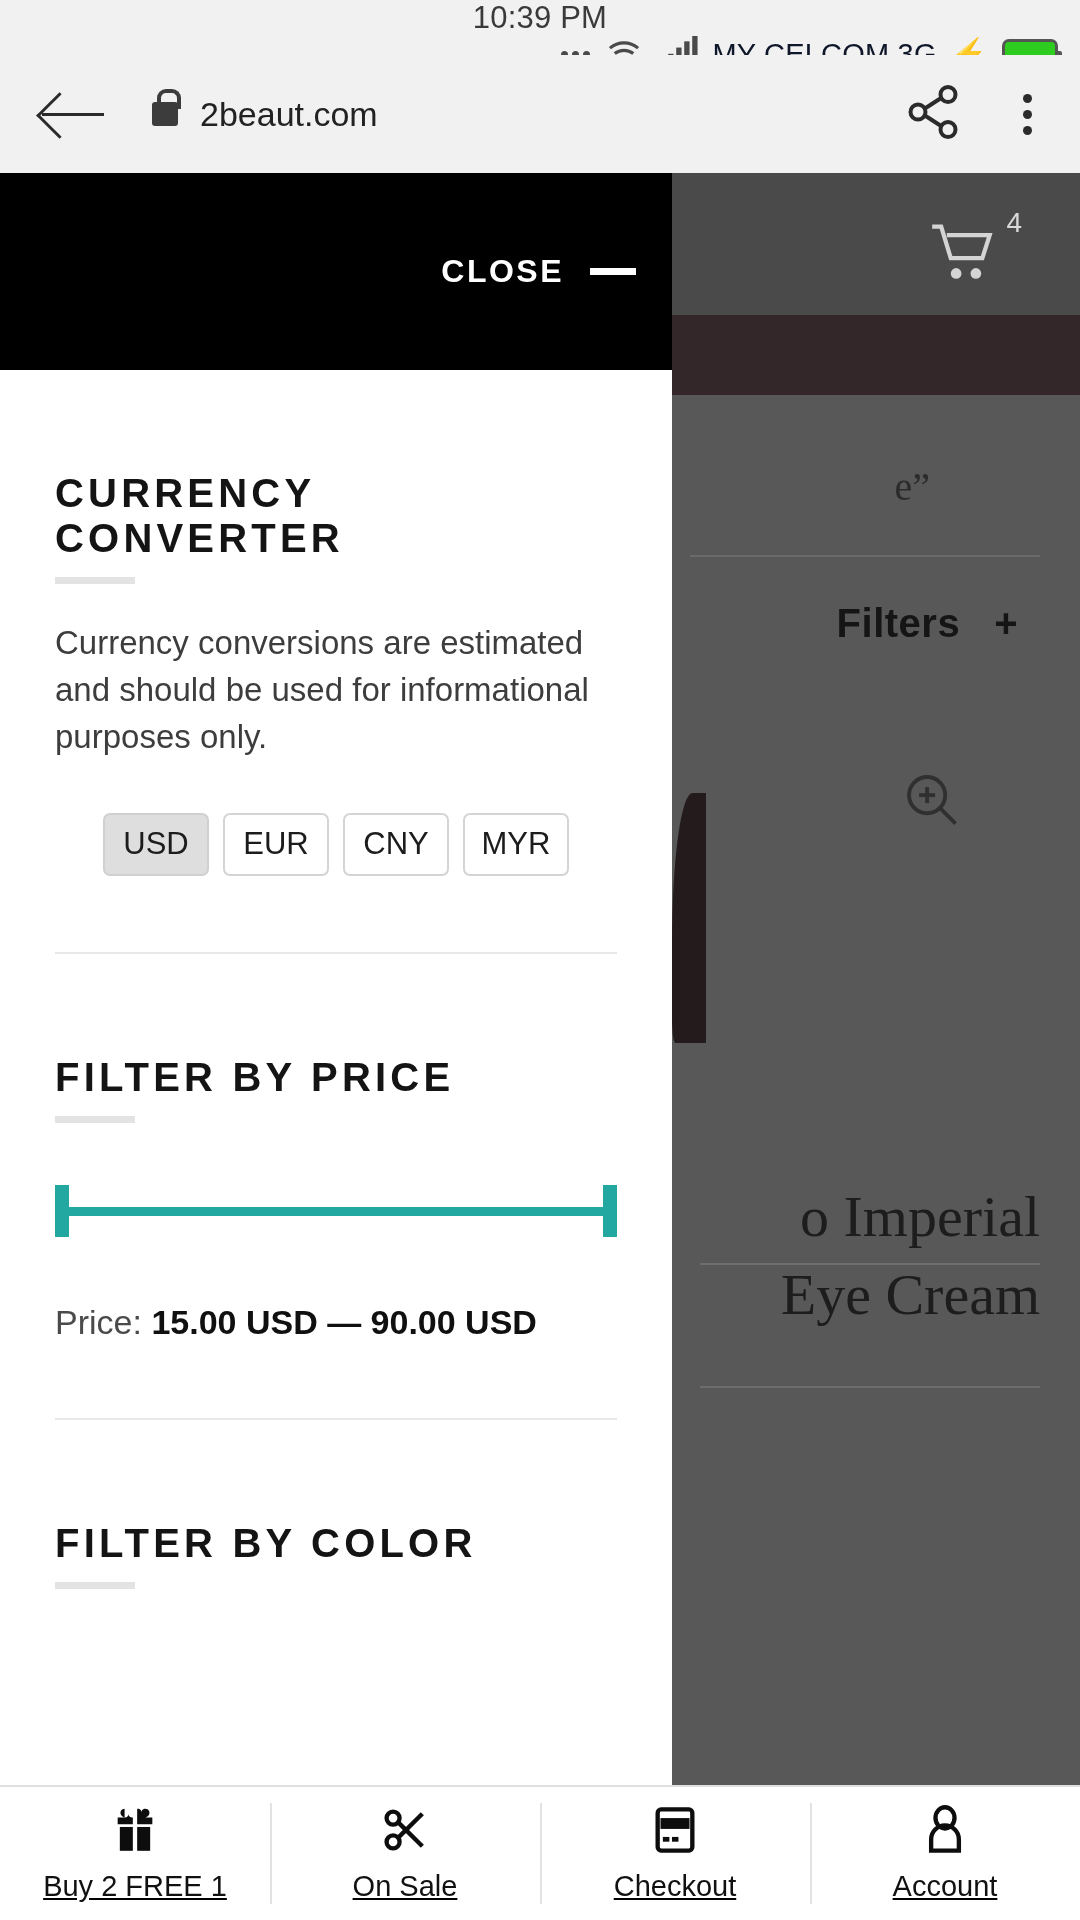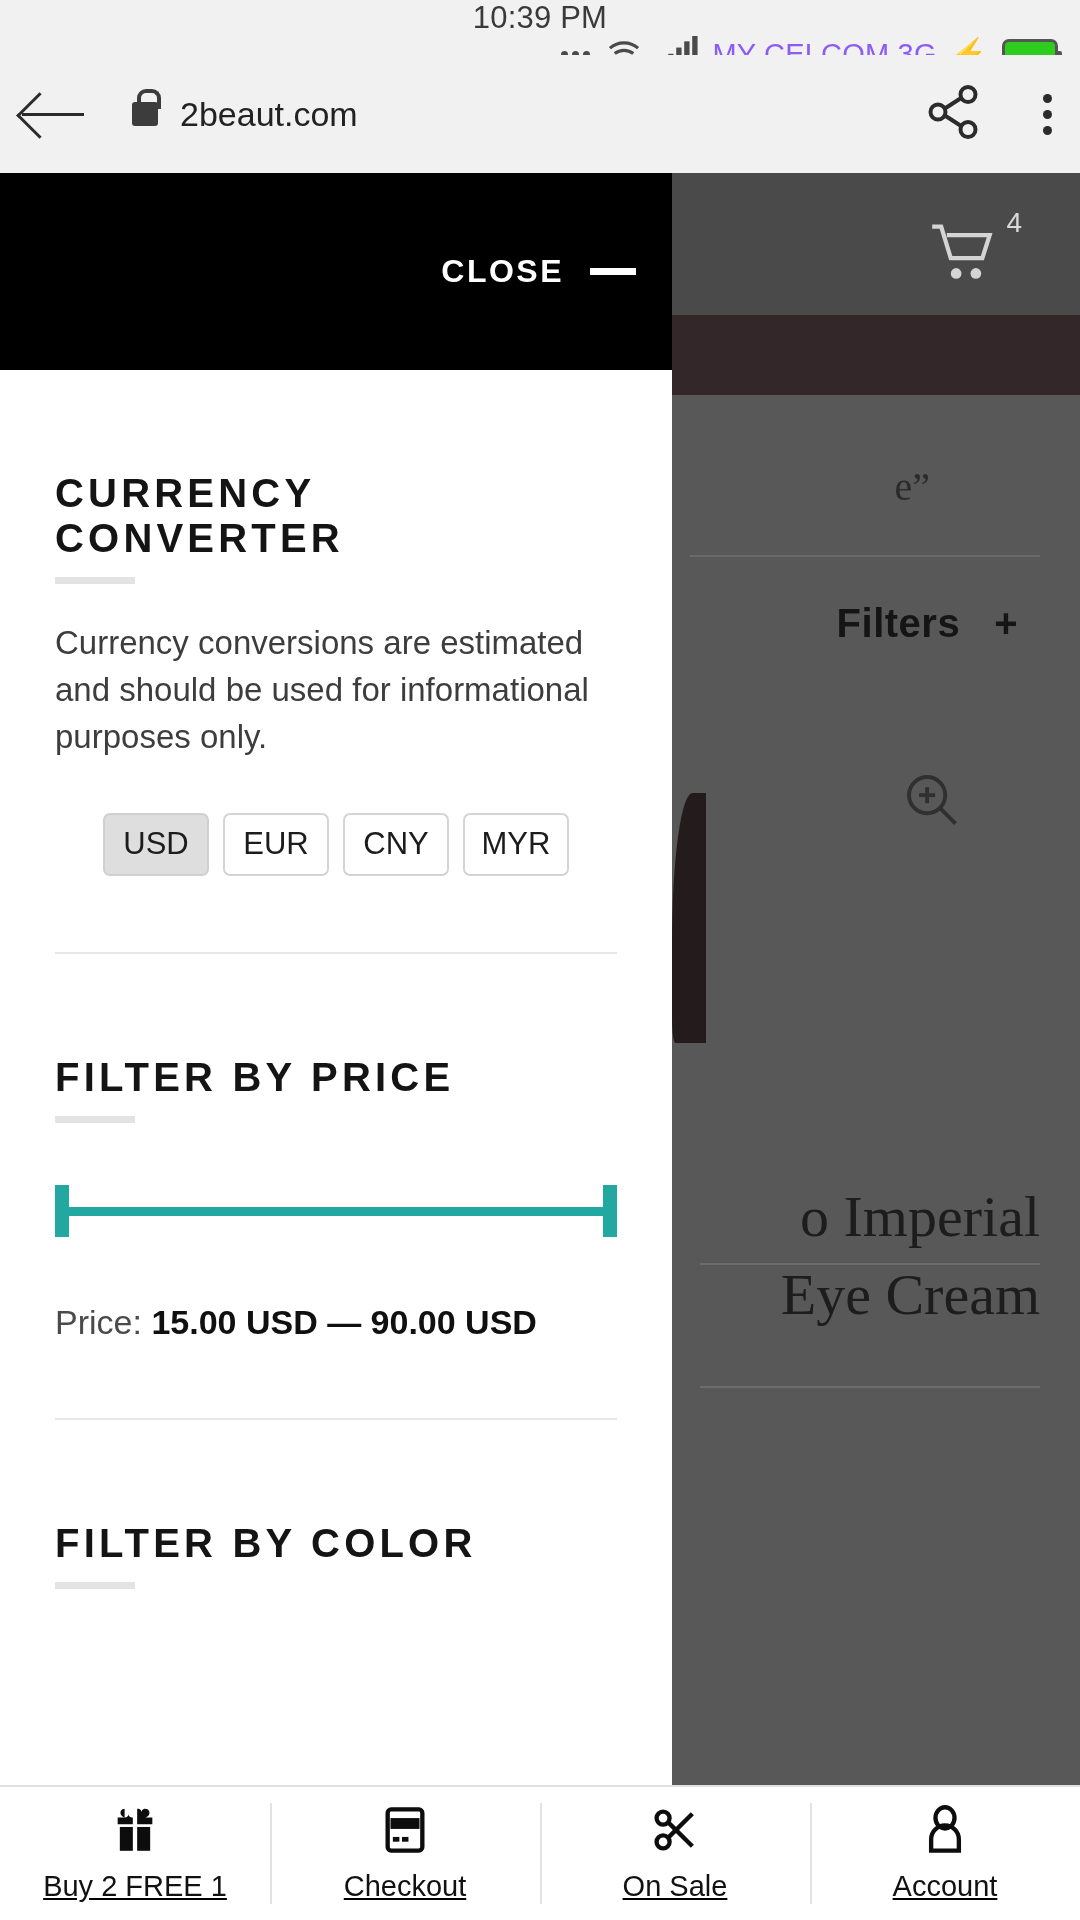--- a/index.html
+++ b/index.html
@@ -14,35 +14,35 @@
   
   .statusbar {
     position: absolute; top: 0; left: 0; width: 1080px; height: 55px;
     background: #f1f1f1; display: flex; align-items: center;
     padding: 0 22px; color: #3a3a3a; flex-direction: column;
   }
   .status-time { font-size: 31px; font-weight: 400; letter-spacing: .2px; }
   .status-right { margin-left: auto; display: flex; align-items: center; gap: 14px; }
   .dots3 { display: flex; gap: 4px; align-items: flex-end; }
   .dots3 i { width: 7px; height: 7px; border-radius: 50%; background: #4a4a4a; display: block; }
-  .carrier { font-size: 29px; font-weight: 500; color: #8b5cf6; letter-spacing: .2px; }
+  .carrier { font-size: 29px; font-weight: 500; color: #0f172a; letter-spacing: .2px; }
   .battery {
     width: 56px; height: 30px; border: 3px solid #555; border-radius: 7px;
     background: #2ecc1e; position: relative;
   }
   .battery:after {
     content: ""; position: absolute; right: -7px; top: 9px;
     width: 4px; height: 12px; background: #555; border-radius: 0 2px 2px 0;
   }
   .bolt { font-size: 30px; color: #3a3a3a; line-height: 1; }
 
   
   .browserbar {
     position: absolute; top: 55px; left: 0; width: 1080px; height: 118px;
-    background: #f1f1f1; display: flex; align-items: center; padding: 0 22px;
+    background: #f1f1f1; display: flex; align-items: center; padding: 0 42px;
   }
   .back-arrow { width: 62px; height: 48px; position: relative; }
   .back-arrow:before {
     content: ""; position: absolute; left: 0; top: 23px;
     width: 62px; height: 3px; background: #2b2b2b;
   }
   .back-arrow:after {
     content: ""; position: absolute; left: 1px; top: 9px;
     width: 30px; height: 30px; border-left: 3px solid #2b2b2b; border-bottom: 3px solid #2b2b2b;
     transform: rotate(45deg);
@@ -328,45 +328,45 @@
           <path d="M7.2 2.2c-1.5 0-2.4 1.6-1.6 2.9.3.5.9.9 1.6 1.1H4v3.2h7V6.2h-.6c-.9-.2-1.4-.8-1.4-1.6 0 .8-.5 1.4-1.4 1.6h-.4zM13 6.2v3.2h7V6.2h-3.2c.7-.2 1.3-.6 1.6-1.1.8-1.3-.1-2.9-1.6-2.9h-.4c-.9.2-1.4.8-1.4 1.6 0-.8-.5-1.4-1.4-1.6H13z"></path>
           <rect x="5" y="10.6" width="6" height="11"></rect>
             <rect x="13" y="10.6" width="6" height="11"></rect>
         </svg>
       </span>
       <span class="nav-label">Buy 2 FREE 1</span>
     </div>
 
     <div class="nav-item">
       <span class="nav-icon">
+        <svg width="52" height="52" viewBox="0 0 24 24" fill="none" stroke="#0d0d0d" stroke-width="2">
+          <circle cx="6.5" cy="6.5" r="3"></circle>
+            <circle cx="6.5" cy="17.5" r="3"></circle>
+          <line x1="9" y1="8.6" x2="20" y2="19.5"></line>
+            <line x1="9" y1="15.4" x2="20" y2="4.5"></line>
+        </svg>
+      </span>
+      <span class="nav-label">On Sale</span>
+    </div>
+
+    <div class="nav-item">
+      <span class="nav-icon">
         <svg width="52" height="52" viewBox="0 0 24 24">
           <rect x="4" y="2.5" width="16" height="19" rx="1.6" fill="none" stroke="#0d0d0d" stroke-width="2"></rect>
           <rect x="5.3" y="6.5" width="13.4" height="5" fill="#0d0d0d"></rect>
           <rect x="6.4" y="15.2" width="3" height="2.2" fill="#0d0d0d"></rect>
           <rect x="10.6" y="15.2" width="3" height="2.2" fill="#0d0d0d"></rect>
         </svg>
       </span>
       <span class="nav-label">Checkout</span>
     </div>
 
     <div class="nav-item">
       <span class="nav-icon">
         <svg width="52" height="52" viewBox="0 0 24 24" fill="none" stroke="#0d0d0d" stroke-width="2">
-          <circle cx="6.5" cy="6.5" r="3"></circle>
-            <circle cx="6.5" cy="17.5" r="3"></circle>
-          <line x1="9" y1="8.6" x2="20" y2="19.5"></line>
-            <line x1="9" y1="15.4" x2="20" y2="4.5"></line>
-        </svg>
-      </span>
-      <span class="nav-label">On Sale</span>
-    </div>
-
-    <div class="nav-item">
-      <span class="nav-icon">
-        <svg width="52" height="52" viewBox="0 0 24 24" fill="none" stroke="#0d0d0d" stroke-width="2">
           <ellipse cx="12" cy="6.4" rx="4.4" ry="4.9"></ellipse>
           <path d="M5.6 21.5v-5.2a6.4 6.4 0 0 1 12.8 0v5.2z"></path>
         </svg>
       </span>
       <span class="nav-label">Account</span>
     </div>
   </div>
 
 </div>
 

